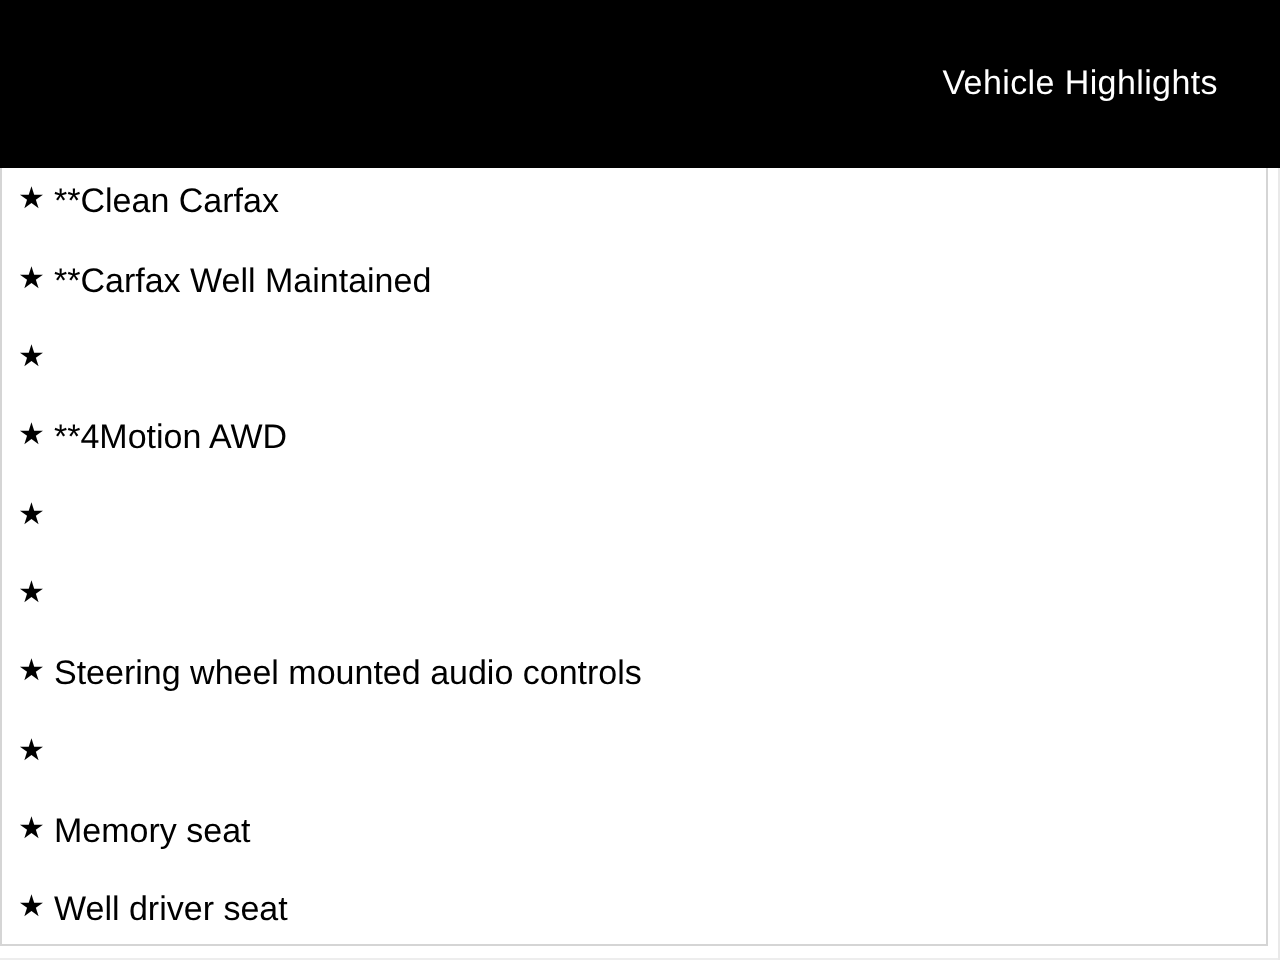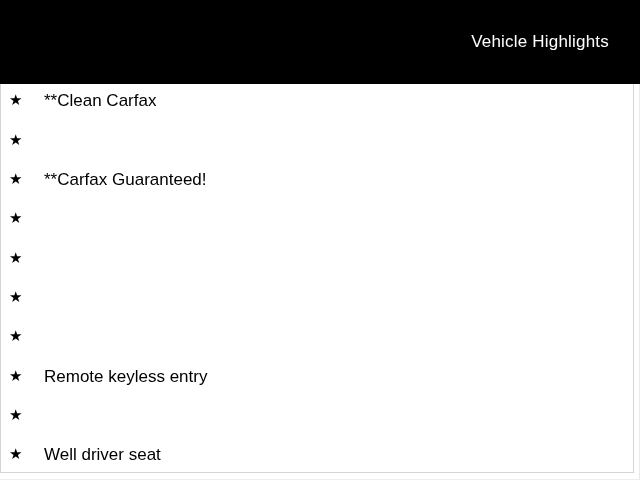--- a/index.html
+++ b/index.html
@@ -69,21 +69,21 @@
     font-size: 15px;
     line-height: 1;
     color: #000000;
     width: 15px;
     text-align: left;
     position: relative;
     top: -1px;
     flex: 0 0 auto;
   }
   .item-text {
-    margin-left: 20px;
+    margin-left: 3px;
     font-size: 17px;
     color: #000000;
     line-height: 1;
   }
 </style>
 </head>
 <body>
 
 <div class="page">
 
@@ -92,43 +92,45 @@
   </div>
 
   <div class="panel">
     <ul class="highlights">
       <li>
         <span class="star">★</span>
         <span class="item-text">**Clean Carfax</span>
       </li>
       <li>
         <span class="star">★</span>
+        <span class="item-text">**Carfax Well Maintained</span>
       </li>
       <li>
         <span class="star">★</span>
-        <span class="item-text">**Carfax Guaranteed!</span>
+      </li>
+      <li>
+        <span class="star">★</span>
+        <span class="item-text">**4Motion AWD</span>
       </li>
       <li>
         <span class="star">★</span>
       </li>
       <li>
         <span class="star">★</span>
       </li>
       <li>
         <span class="star">★</span>
+        <span class="item-text">Steering wheel mounted audio controls</span>
       </li>
       <li>
         <span class="star">★</span>
       </li>
       <li>
         <span class="star">★</span>
-        <span class="item-text">Remote keyless entry</span>
-      </li>
-      <li>
-        <span class="star">★</span>
+        <span class="item-text">Memory seat</span>
       </li>
       <li>
         <span class="star">★</span>
         <span class="item-text">Well driver seat</span>
       </li>
     </ul>
   </div>
 
 </div>
 

